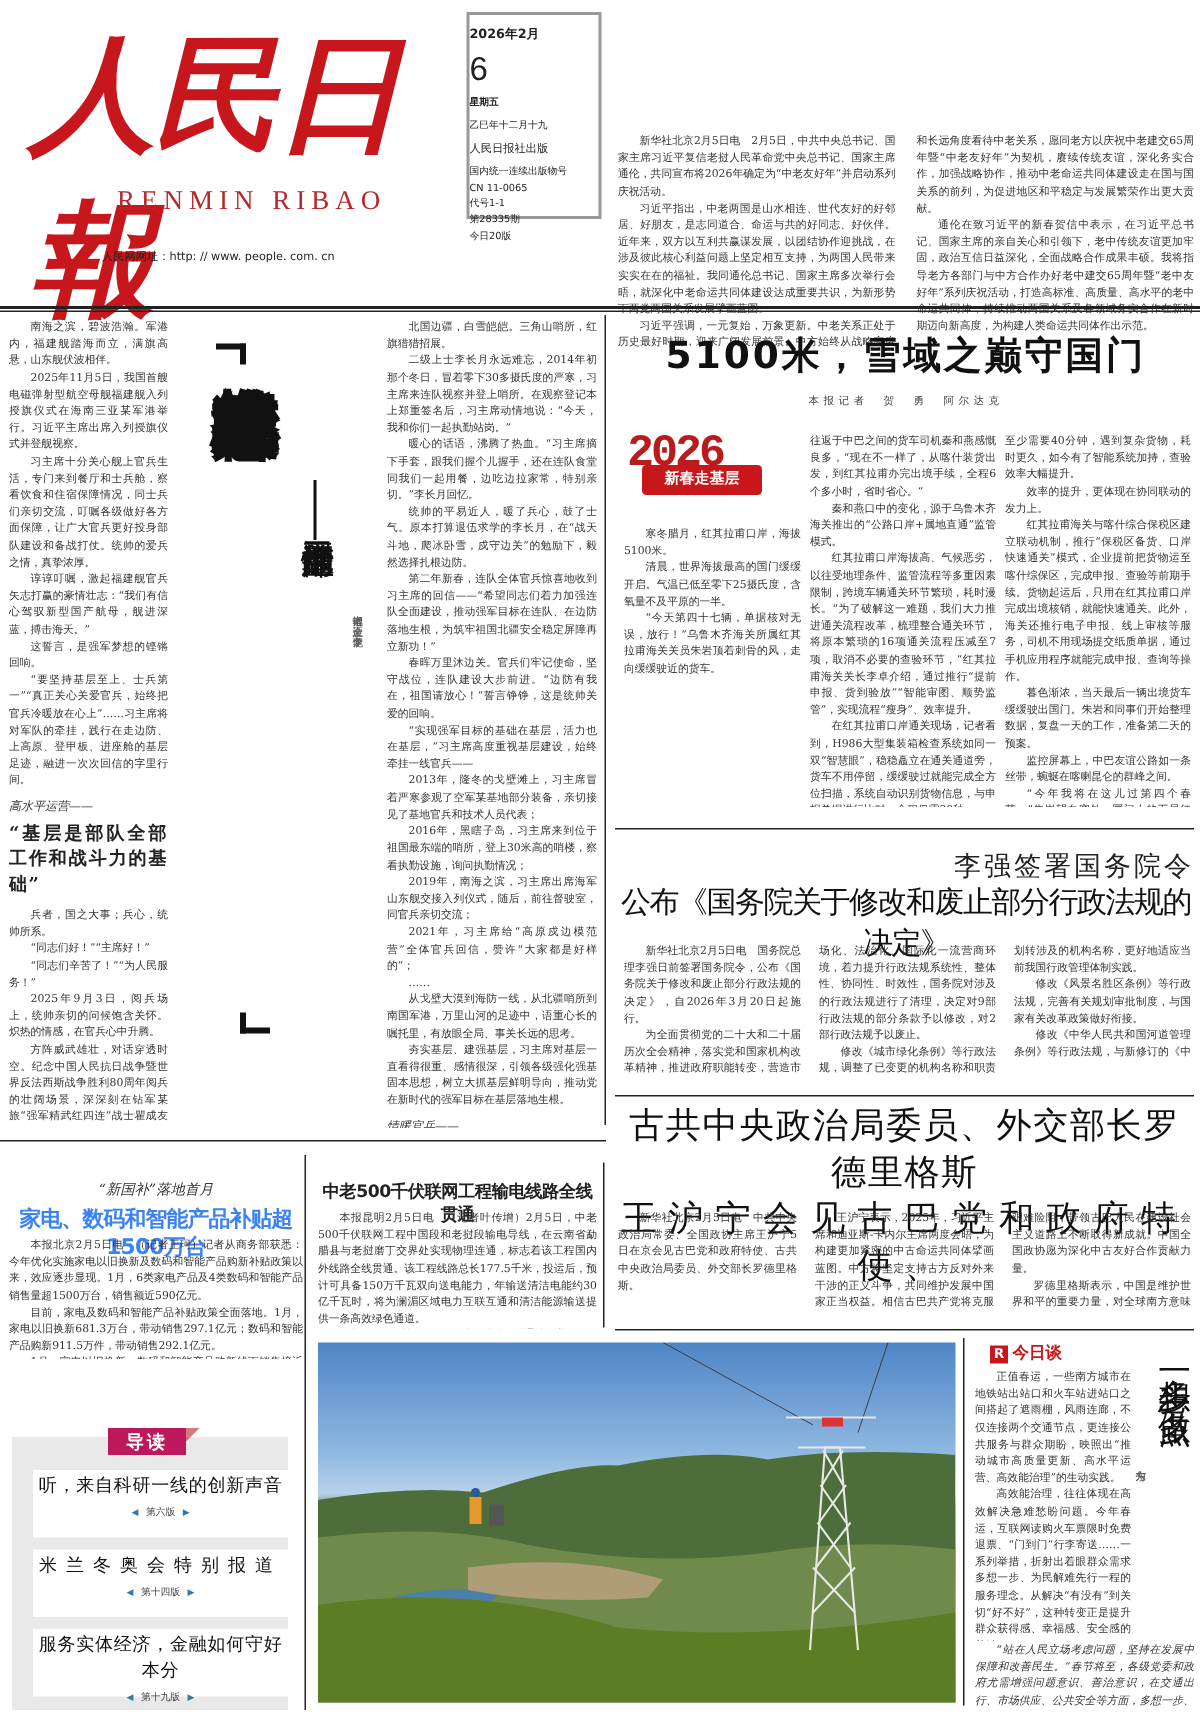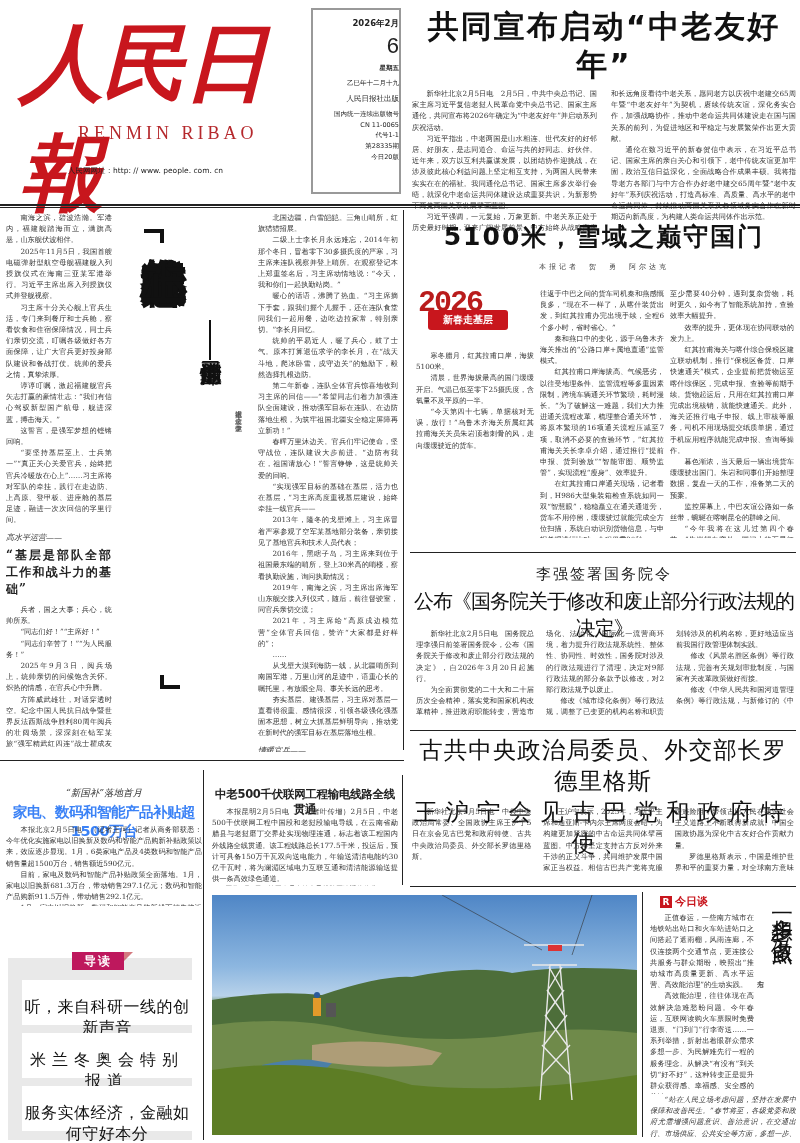--- a/index.html
+++ b/index.html
@@ -7,21 +7,21 @@
 .abs{position:absolute}
 .body-text{font-size:7.2px;line-height:11.2px;color:#333;text-align:justify;font-family:"DejaVu Serif","Liberation Serif",serif}
 .body-text p{text-indent:2em}
 .body-text p.noindent{text-indent:0}
 .rule{position:absolute;background:#222}
 .vrule{position:absolute;background:#222;width:1px}
 
 .logo{left:20px;top:8px;width:280px;height:120px;color:#c8161d;font-family:"DejaVu Serif","Liberation Serif",serif;font-size:84px;font-weight:bold;font-style:italic;letter-spacing:-2px;line-height:110px}
 .logo-en{left:78px;top:123px;color:#b5282c;font-family:"Liberation Serif","DejaVu Serif",serif;font-size:18px;letter-spacing:4px}
 .website{left:68px;top:166px;font-size:7.5px;color:#222}
-.datebox{left:311px;top:8px;width:90px;height:186px;border:2px solid #999;text-align:right;font-size:6.5px;line-height:1.35;color:#222}
+.datebox{left:311px;top:8px;width:90px;height:138px;border:2px solid #999;text-align:left;font-size:6.5px;line-height:1.35;color:#222}
 .datebox .ym{margin-top:8px;font-size:8.5px;font-weight:bold}
 .datebox .day{font-size:22px;margin:2px 0 3px;font-family:"Liberation Sans",sans-serif}
 .datebox .wk{font-weight:bold;margin-bottom:6px}
 .datebox div{margin-bottom:2px}
 .lead-title{left:412px;top:7px;width:384px;font-size:31px;font-weight:bold;line-height:38px;letter-spacing:2px;text-align:center;color:#111}
 .lead-body{left:412px;top:88px;width:384px;column-count:2;column-gap:14px}
 
 .feat-left{left:6px;top:212px;width:106px;height:540px;overflow:hidden}
 .big-vertical{left:136px;top:222px;width:54px;font-size:46px;font-weight:bold;line-height:51px;text-align:center;color:#111;writing-mode:vertical-rl}
 .bracket-tl{left:144px;top:229px;width:20px;height:14px;border-top:4px solid #111;border-right:4px solid #111}
@@ -35,36 +35,36 @@
 
 .snow-title{left:412px;top:220px;width:384px;text-align:center;font-size:25px;font-weight:bold;letter-spacing:2px;color:#111}
 .snow-byline{left:412px;top:262px;width:384px;text-align:center;font-size:7px;color:#444;font-family:"DejaVu Serif",serif;letter-spacing:3px}
 .badge-2026{left:418px;top:286px;width:100px;height:60px}
 .badge-2026 .yr{position:absolute;left:0;top:0;width:100px;font-size:30px;font-weight:bold;color:#b91c1c;letter-spacing:-2px;font-family:Liberation Mono, monospace}
 .badge-2026 .tag{position:absolute;left:10px;top:24px;width:80px;height:20px;background:#c8161d;color:#fff;font-family:"DejaVu Serif",serif;font-size:10px;line-height:20px;text-align:center;border-radius:3px;font-weight:bold}
 .snow-c1{left:416px;top:350px;width:118px;height:188px;overflow:hidden}
 .snow-c2{left:540px;top:288px;width:124px;height:250px;overflow:hidden}
 .snow-c3{left:670px;top:288px;width:124px;height:250px;overflow:hidden}
 
-.lq-kicker{left:412px;top:565px;width:384px;text-align:center;font-size:15px;color:#222;letter-spacing:2px}
+.lq-kicker{left:412px;top:565px;width:384px;text-align:right;font-size:18px;color:#222;letter-spacing:2px}
 .lq-title{left:412px;top:588px;width:384px;text-align:center;font-family:"DejaVu Serif","Liberation Serif",serif;font-size:20px;letter-spacing:-1px;color:#111}
 .lq-body{left:416px;top:628px;width:378px;height:100px;column-count:3;column-gap:12px;overflow:hidden}
 
 .wh-title{left:410px;top:735px;width:386px;text-align:center;font-family:"DejaVu Serif","Liberation Serif",serif;font-size:23.5px;line-height:31px;color:#111;letter-spacing:1px}
 .wh-body{left:412px;top:806px;width:382px;height:78px;column-count:3;column-gap:12px;overflow:hidden}
 
 .ap-kicker{left:6px;top:787px;width:196px;text-align:center;font-family:"DejaVu Serif",serif;font-style:italic;font-size:9.5px;color:#333}
 .ap-title{left:6px;top:803px;width:196px;text-align:center;font-size:14.5px;font-weight:bold;color:#3b82f6;letter-spacing:-0.5px}
 .ap-body{left:6px;top:824px;width:196px;height:82px;overflow:hidden}
 
 .guide{left:8px;top:958px;width:184px;height:182px;background:#e9e9e9}
 .guide-tag{left:72px;top:952px;width:52px;height:18px;background:#be185d;color:#fff;font-size:12px;font-weight:bold;line-height:18px;text-align:center;letter-spacing:2px}
 .guide-tag:after{content:"";position:absolute;right:-9px;top:0;border-left:9px solid #b8202a;border-bottom:9px solid transparent;opacity:.6}
 .guide-item{position:absolute;left:14px;width:170px;height:45px;background:#fff;text-align:center}
-.guide-item .t{font-size:16px;color:#111;margin-top:17px;letter-spacing:.5px}
+.guide-item .t{font-size:12px;color:#111;margin-top:2px;letter-spacing:.5px}
 .guide-item .p{font-size:6.5px;color:#444;margin-top:5px;font-family:"DejaVu Serif",serif}
 .guide-item .arr{color:#2e7ba8;font-size:6px;margin:0 5px}
 
 .pl-title{left:212px;top:787px;width:186px;text-align:center;font-size:11.5px;font-weight:bold;color:#222;letter-spacing:-.3px}
 .pl-body{left:212px;top:806px;width:186px;height:80px;overflow:hidden}
 .pl-caption{font-size:6.8px;color:#333;text-indent:2em;line-height:10px;font-family:"DejaVu Serif",serif}
 .photo{left:212px;top:895px;width:425px;height:240px;overflow:hidden;background:linear-gradient(180deg,#4f86c6 0%,#8db7e0 30%,#b8d2ea 42%,#6b8c5c 46%,#4a6b38 60%,#8a9a5a 72%,#5b7a2e 85%,#3f5f1f 100%)}
 
 .tt-label{left:660px;top:894px;font-size:11px;font-weight:bold;color:#c8161d}
 .tt-label .r{display:inline-block;width:12px;height:12px;background:#c8161d;color:#fff;font-size:9px;line-height:12px;text-align:center;margin-right:3px}
@@ -87,21 +87,20 @@
   <div style="margin-bottom:6px">乙巳年十二月十九</div>
   <div style="font-size:7.5px;margin-bottom:6px;font-family:'DejaVu Serif',serif">人民日报社出版</div>
   <div>国内统一连续出版物号</div>
   <div>CN 11-0065</div>
   <div>代号1-1</div>
   <div>第28335期</div>
   <div>今日20版</div>
 </div>
 
 <div class="abs lead-title">
-  <div>共同宣布启动“中老友好年”</div>
 </div>
 <div class="abs lead-body body-text">
   <p>新华社北京2月5日电　2月5日，中共中央总书记、国家主席习近平复信老挝人民革命党中央总书记、国家主席通伦，共同宣布将2026年确定为“中老友好年”并启动系列庆祝活动。</p>
   <p>习近平指出，中老两国是山水相连、世代友好的好邻居、好朋友，是志同道合、命运与共的好同志、好伙伴。近年来，双方以互利共赢谋发展，以团结协作迎挑战，在涉及彼此核心利益问题上坚定相互支持，为两国人民带来实实在在的福祉。我同通伦总书记、国家主席多次举行会晤，就深化中老命运共同体建设达成重要共识，为新形势下两党两国关系发展擘画蓝图。</p>
   <p>习近平强调，一元复始，万象更新。中老关系正处于历史最好时期，迎来广阔发展前景。中方始终从战略高度和长远角度看待中老关系，愿同老方以庆祝中老建交65周年暨“中老友好年”为契机，赓续传统友谊，深化务实合作，加强战略协作，推动中老命运共同体建设走在国与国关系的前列，为促进地区和平稳定与发展繁荣作出更大贡献。</p>
   <p>通伦在致习近平的新春贺信中表示，在习近平总书记、国家主席的亲自关心和引领下，老中传统友谊更加牢固，政治互信日益深化，全面战略合作成果丰硕。我将指导老方各部门与中方合作办好老中建交65周年暨“老中友好年”系列庆祝活动，打造高标准、高质量、高水平的老中命运共同体，持续推动两国关系及各领域务实合作在新时期迈向新高度，为构建人类命运共同体作出示范。</p>
 </div>
 
 <div class="rule" style="left:0;top:204px;width:800px;height:2px"></div>
 <div class="rule" style="left:0;top:207px;width:800px;height:1px"></div>

